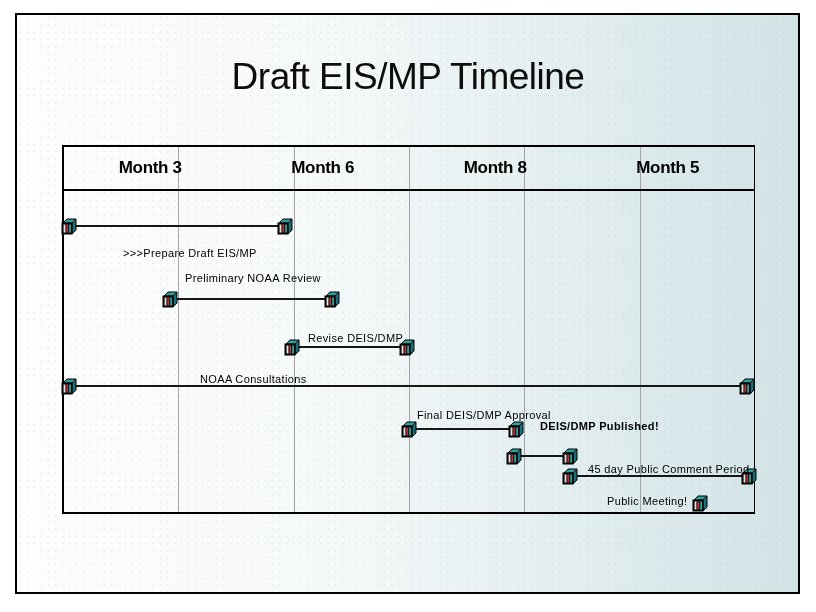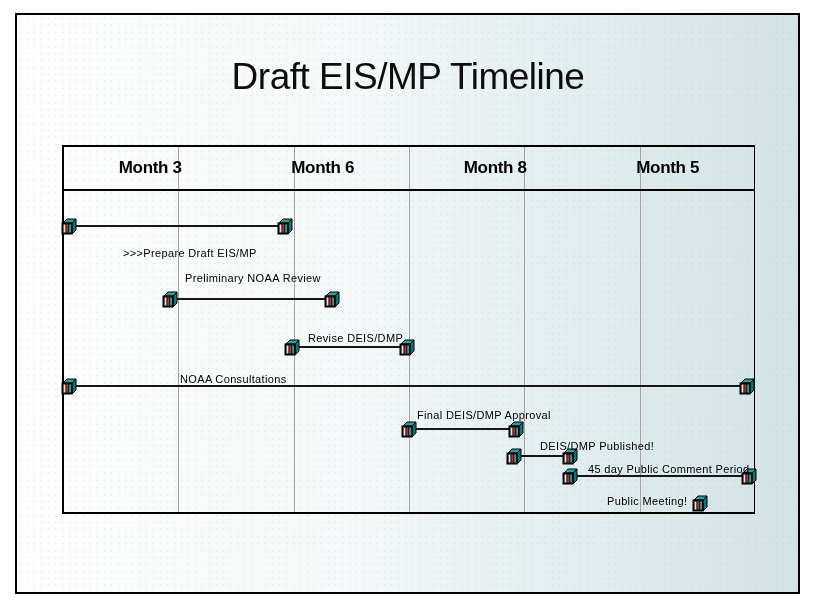--- a/index.html
+++ b/index.html
@@ -145,21 +145,21 @@
           <rect x="8.2" y="6.5" width="1.8" height="8" fill="#2fa0a0"></rect>
         </svg></div>
       <div class="cube-marker" style="left: 739.11px; top: 377.5px;"><svg width="16" height="17" viewBox="0 0 16 17">
           <polygon points="2,5 6,1 15,1 11,5" fill="#2f9e9e" stroke="#000" stroke-width="1"></polygon>
           <polygon points="11,5 15,1 15,12 11,16" fill="#16707a" stroke="#000" stroke-width="1"></polygon>
           <rect x="1" y="5" width="10" height="11" fill="#0d0d0d" stroke="#000"></rect>
           <rect x="2.6" y="6.5" width="1.8" height="8" fill="#e4e4e4"></rect>
           <rect x="5.4" y="6.5" width="1.8" height="8" fill="#c03030"></rect>
           <rect x="8.2" y="6.5" width="1.8" height="8" fill="#2fa0a0"></rect>
         </svg></div>
-      <div class="task-label" style="left: 180px; top: 373px;">NOAA Consultations</div>
+      <div class="task-label" style="left: 180px; top: 373px; padding-left: 20px;">NOAA Consultations</div>
       <div class="task-line" style="left: 408.51px; top: 428px; width: 107.108px;"></div>
       <div class="cube-marker" style="left: 400.51px; top: 420.5px;"><svg width="16" height="17" viewBox="0 0 16 17">
           <polygon points="2,5 6,1 15,1 11,5" fill="#2f9e9e" stroke="#000" stroke-width="1"></polygon>
           <polygon points="11,5 15,1 15,12 11,16" fill="#16707a" stroke="#000" stroke-width="1"></polygon>
           <rect x="1" y="5" width="10" height="11" fill="#0d0d0d" stroke="#000"></rect>
           <rect x="2.6" y="6.5" width="1.8" height="8" fill="#e4e4e4"></rect>
           <rect x="5.4" y="6.5" width="1.8" height="8" fill="#c03030"></rect>
           <rect x="8.2" y="6.5" width="1.8" height="8" fill="#2fa0a0"></rect>
         </svg></div>
       <div class="cube-marker" style="left: 507.618px; top: 420.5px;"><svg width="16" height="17" viewBox="0 0 16 17">
@@ -181,21 +181,21 @@
           <rect x="8.2" y="6.5" width="1.8" height="8" fill="#2fa0a0"></rect>
         </svg></div>
       <div class="cube-marker" style="left: 561.748px; top: 447.5px;"><svg width="16" height="17" viewBox="0 0 16 17">
           <polygon points="2,5 6,1 15,1 11,5" fill="#2f9e9e" stroke="#000" stroke-width="1"></polygon>
           <polygon points="11,5 15,1 15,12 11,16" fill="#16707a" stroke="#000" stroke-width="1"></polygon>
           <rect x="1" y="5" width="10" height="11" fill="#0d0d0d" stroke="#000"></rect>
           <rect x="2.6" y="6.5" width="1.8" height="8" fill="#e4e4e4"></rect>
           <rect x="5.4" y="6.5" width="1.8" height="8" fill="#c03030"></rect>
           <rect x="8.2" y="6.5" width="1.8" height="8" fill="#2fa0a0"></rect>
         </svg></div>
-      <div class="task-label" style="left: 540px; top: 440px;">DEIS/DMP Published!</div>
+      <div class="task-label" style="left: 540px; top: 420px; font-weight: bold;">DEIS/DMP Published!</div>
       <div class="task-line" style="left: 569.748px; top: 475px; width: 179.665px;"></div>
       <div class="cube-marker" style="left: 561.748px; top: 467.5px;"><svg width="16" height="17" viewBox="0 0 16 17">
           <polygon points="2,5 6,1 15,1 11,5" fill="#2f9e9e" stroke="#000" stroke-width="1"></polygon>
           <polygon points="11,5 15,1 15,12 11,16" fill="#16707a" stroke="#000" stroke-width="1"></polygon>
           <rect x="1" y="5" width="10" height="11" fill="#0d0d0d" stroke="#000"></rect>
           <rect x="2.6" y="6.5" width="1.8" height="8" fill="#e4e4e4"></rect>
           <rect x="5.4" y="6.5" width="1.8" height="8" fill="#c03030"></rect>
           <rect x="8.2" y="6.5" width="1.8" height="8" fill="#2fa0a0"></rect>
         </svg></div>
       <div class="cube-marker" style="left: 741.413px; top: 467.5px;"><svg width="16" height="17" viewBox="0 0 16 17">

